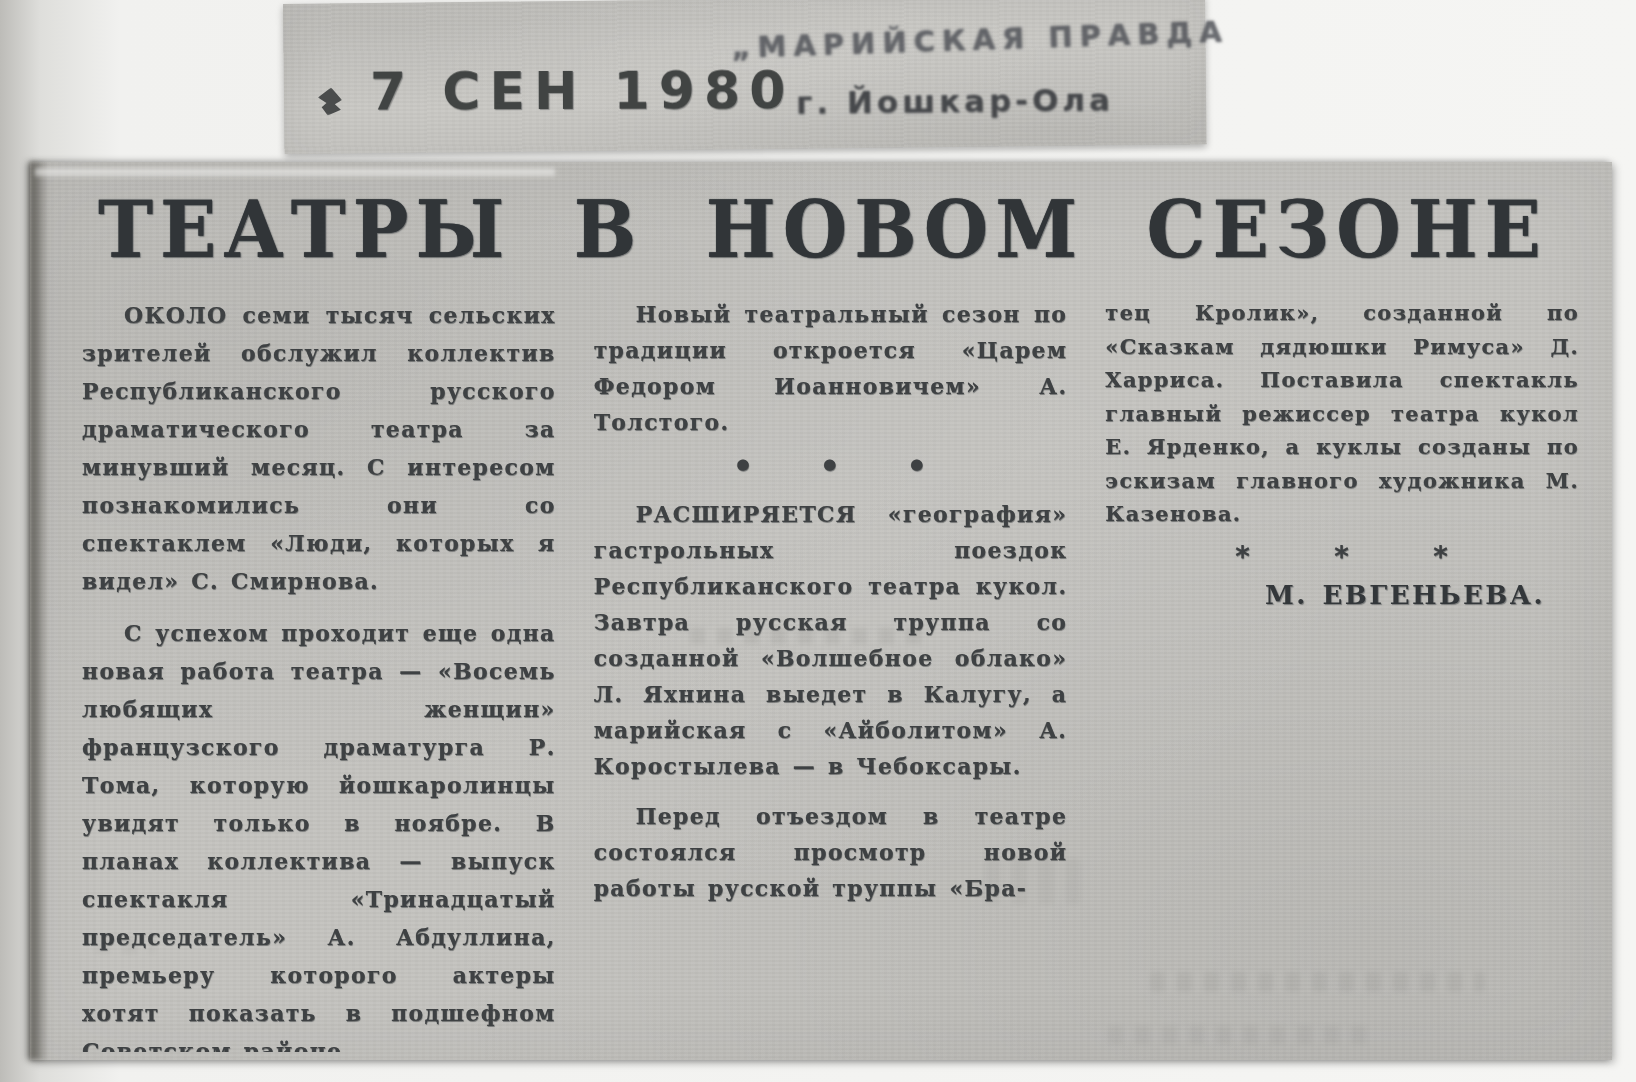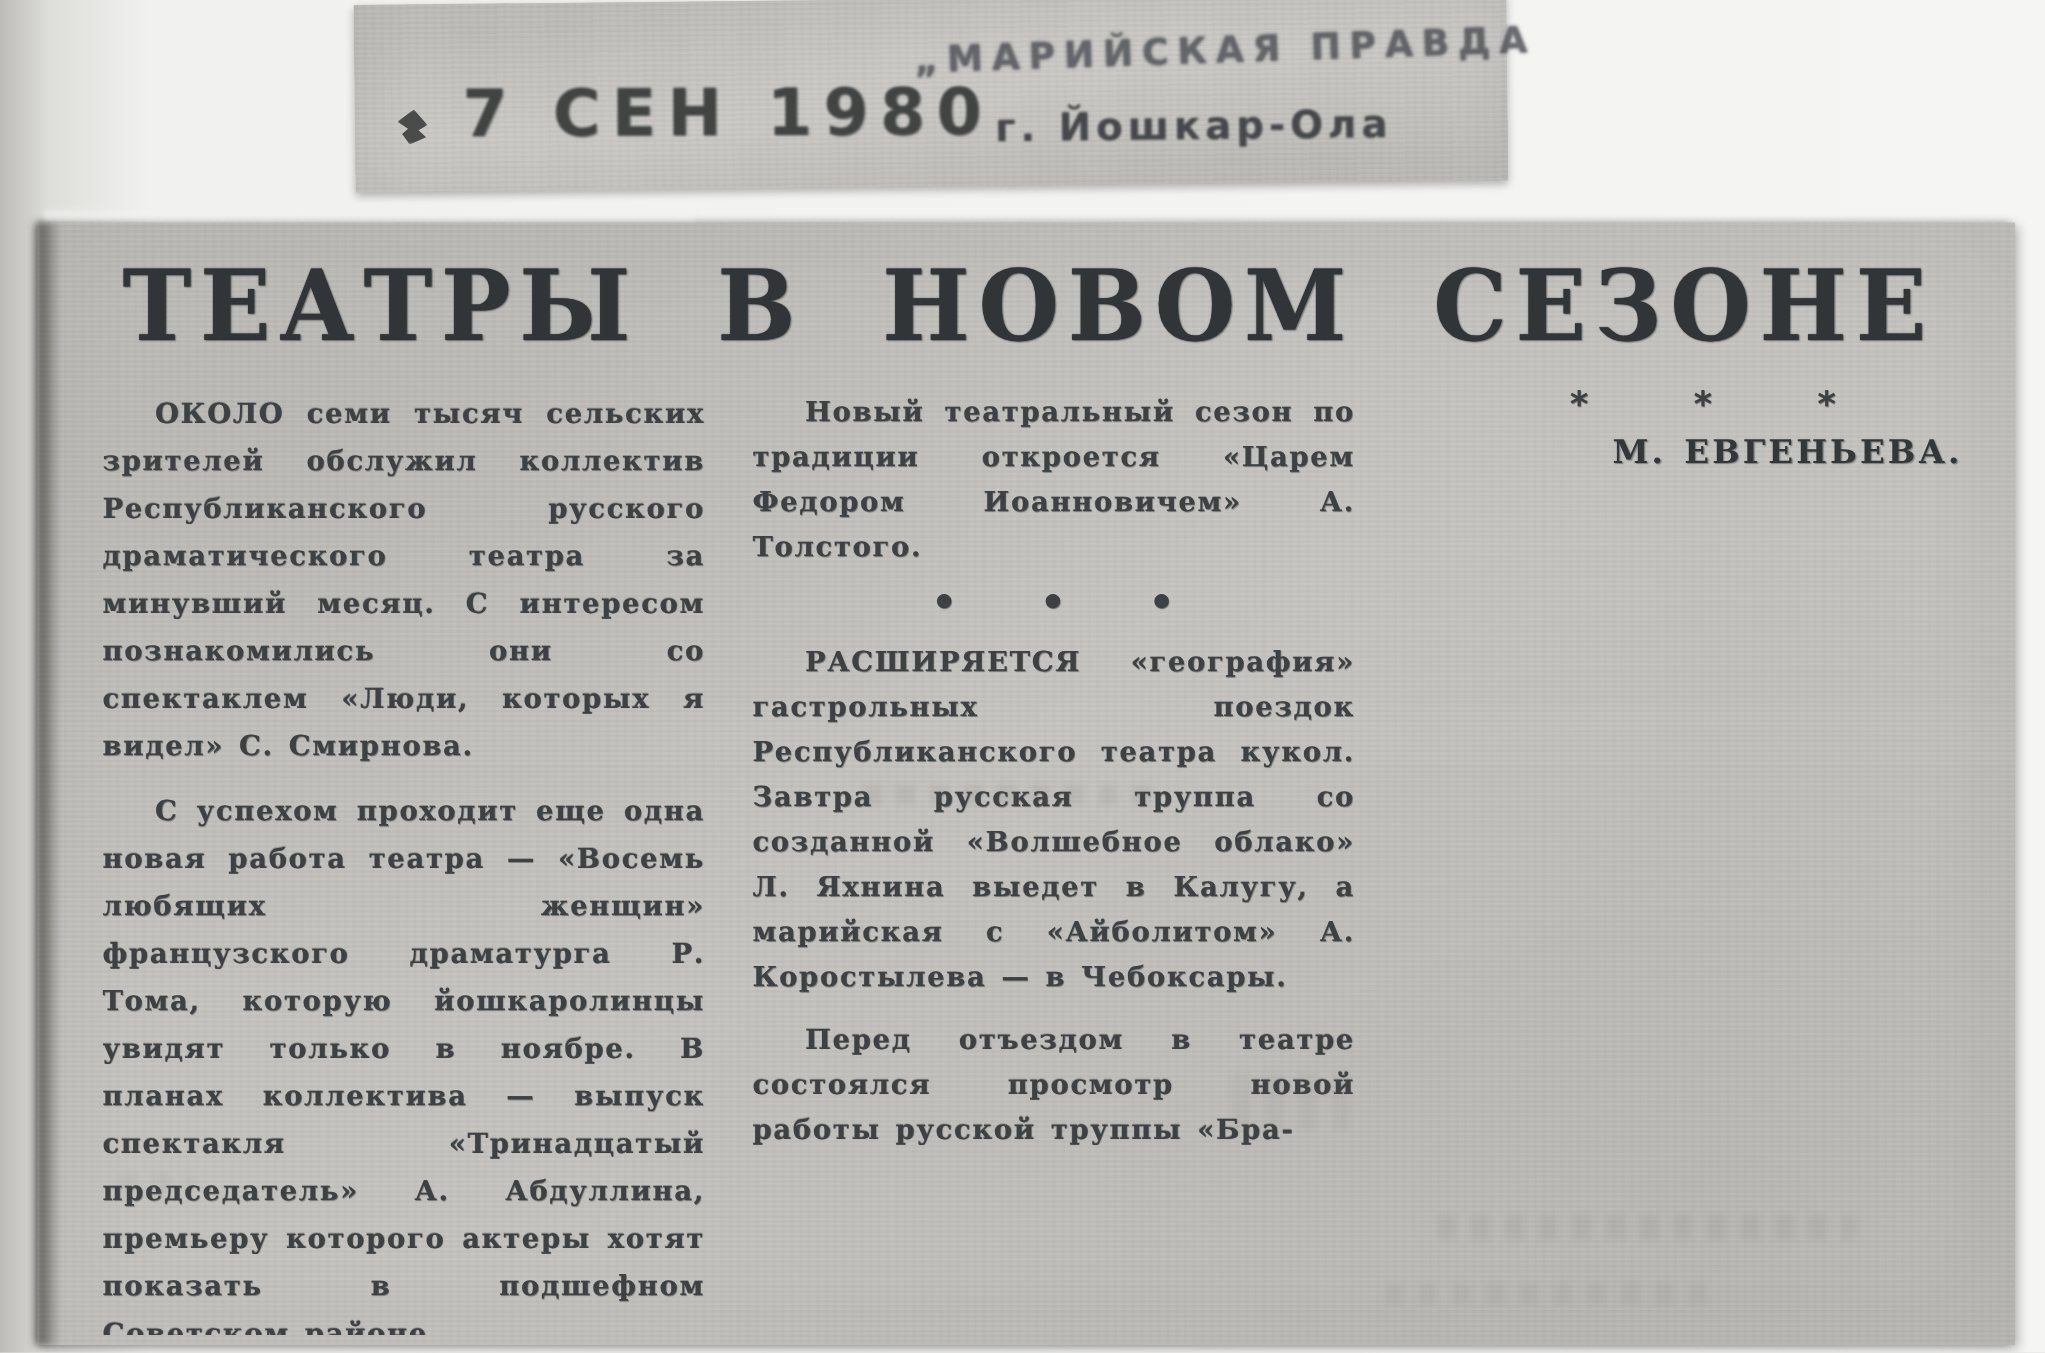--- a/index.html
+++ b/index.html
@@ -39,21 +39,21 @@
     transform:rotate(-1.3deg);
   }
   .stamp-city{
     position:absolute;left:512px;top:84px;
     font-family:"DejaVu Sans",sans-serif;font-weight:bold;font-size:31px;line-height:40px;
     letter-spacing:4px;color:#46484b;white-space:nowrap;
     filter:blur(.8px);text-shadow:.5px .5px 1px rgba(70,72,75,.5);
   }
   
   .article-piece{
-    position:absolute;left:30px;top:178px;width:1582px;height:898px;
+    position:absolute;left:30px;top:162px;width:1582px;height:898px;
     background:#c4c3bf;
     box-shadow:-3px 0 7px rgba(0,0,0,.35),3px 3px 8px rgba(0,0,0,.22), inset 0 0 90px rgba(0,0,0,.06);
   }
   .torn-edge{
     position:absolute;left:0;top:0;width:18px;height:100%;
     background:linear-gradient(90deg,rgba(74,72,66,.85),rgba(74,72,66,0));
     filter:blur(2.5px);pointer-events:none;
   }
   .paper-texture{
     position:absolute;inset:0;pointer-events:none;
@@ -67,21 +67,21 @@
   .headline{
     display:flex;justify-content:space-between;align-items:baseline;
     margin:22px 64px 0 68px;
     font-weight:bold;font-size:74px;line-height:86px;letter-spacing:7px;
     color:#313538;white-space:nowrap;
     text-shadow:1px 1px 1.2px rgba(50,54,57,.5),0 0 1px #3c4043;
     transform:scaleY(1.06);transform-origin:top;
   }
   .columns{
     position:relative;display:flex;gap:38px;
-    padding:26px 8px 0 52px;height:756px;overflow:hidden;
+    padding:26px 33px 0 52px;height:756px;overflow:hidden;
   }
   .col{
     flex:1;min-width:0;text-align:justify;font-weight:bold;color:#3e4143;
     letter-spacing:1.3px;word-spacing:3px;overflow:hidden;
     text-shadow:.5px .5px .7px rgba(55,58,60,.55),-.3px -.3px .5px rgba(55,58,60,.3);
   }
   .col-1{font-size:22px;line-height:38px;}
   .col-2{font-size:22px;line-height:36px;}
   .col-3{font-size:21px;line-height:33.5px;}
   .col p{margin:0 0 14px;text-indent:42px;overflow-wrap:break-word;}
@@ -140,20 +140,21 @@
     </div>
 
     <div class="col col-2">
       <p>Новый театральный сезон по традиции откроется «Царем Федором Иоанновичем» А. Толстого.</p>
       <div class="sep sep-dots">● ● ●</div>
       <p>РАСШИРЯЕТСЯ «география» гастрольных поездок Республиканского театра кукол. Завтра русская труппа со созданной «Волшебное облако» Л. Яхнина выедет в Калугу, а марийская с «Айболитом» А. Коростылева — в Чебоксары.</p>
       <p>Перед отъездом в театре состоялся просмотр новой работы русской труппы «Бра-</p>
     </div>
 
     <div class="col col-3">
+      <p class="no-indent">тец Кролик», созданной по «Сказкам дядюшки Римуса» Д. Харриса. Поставила спектакль главный режиссер театра кукол Е. Ярденко, а куклы созданы по эскизам главного художника М. Казенова.</p>
       <div class="sep sep-stars">* * *</div>
       <div class="signature">М. ЕВГЕНЬЕВА.</div>
     </div>
 
   </div>
 </div>
 
 <div class="edge-light"></div>
 <div class="smudge smudge-a"></div>
 <div class="smudge smudge-b"></div>

